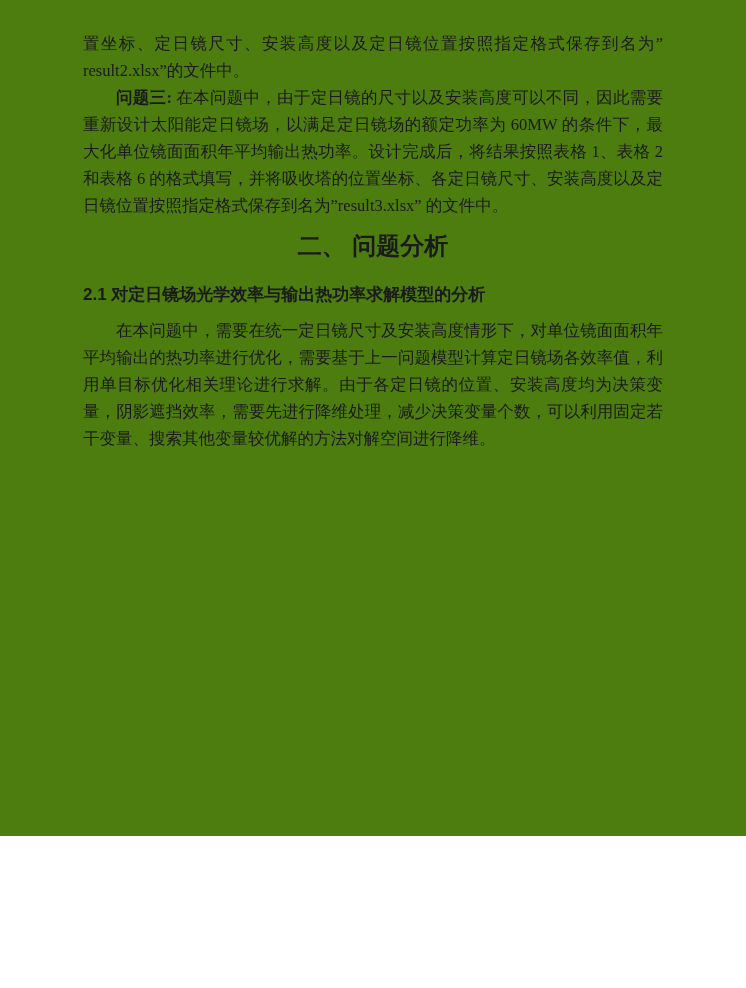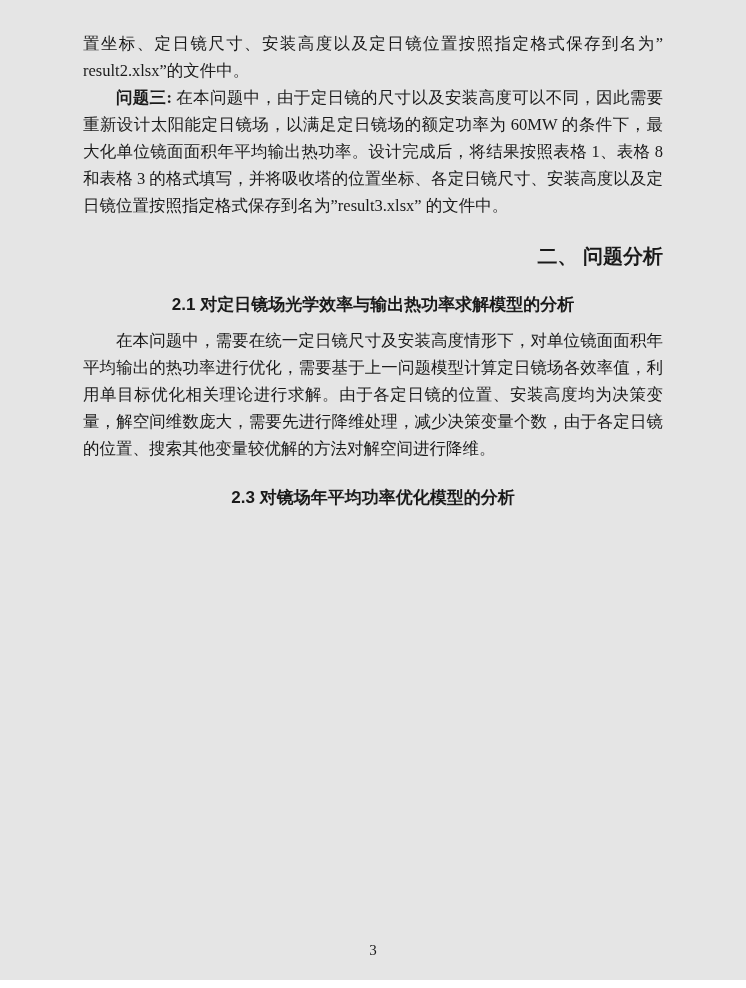--- a/index.html
+++ b/index.html
@@ -3,22 +3,22 @@
 <meta charset="utf-8">
 <style>
   html, body {
     margin: 0;
     padding: 0;
     background: #ffffff;
   }
   .page {
     position: relative;
     width: 746px;
-    height: 980px;
-    background: #e5e5e5;
+    height: 836px;
+    background: #4d7c0f;
     overflow: hidden;
     color: #1a1a1a;
     text-decoration: underline;
   }
   .text-column {
     position: absolute;
     left: 83px;
     top: 30px;
     width: 580px;
     font-family: "Liberation Serif", "DejaVu Serif", serif;
@@ -30,35 +30,35 @@
   p.body-para {
     margin: 0;
   }
   p.indent {
     text-indent: 2em;
   }
   .bold-lead {
     font-weight: bold;
   }
   h1.section-title {
-    margin: 24px 0 16px 0;
+    margin: 14px 0 16px 0;
     font-family: "Liberation Sans", "DejaVu Sans", sans-serif;
     font-weight: bold;
-    font-size: 20px;
+    font-size: 24px;
     line-height: 26px;
-    text-align: right;
+    text-align: center;
     text-indent: 0;
   }
   h2.sub-heading {
     margin: 24px 0 10px 0;
     font-family: "Liberation Sans", "DejaVu Sans", sans-serif;
     font-weight: bold;
     font-size: 17px;
     line-height: 24px;
-    text-align: center;
+    text-align: left;
     text-indent: 0;
   }
   .page-number {
     position: absolute;
     left: 0;
     top: 942px;
     width: 746px;
     text-align: center;
     font-family: "Liberation Serif", "DejaVu Serif", serif;
     font-size: 15px;
@@ -66,26 +66,25 @@
   }
 </style>
 </head>
 <body>
 
 <div class="page">
   <div class="text-column">
 
     <p class="body-para">置坐标、定日镜尺寸、安装高度以及定日镜位置按照指定格式保存到名为”result2.xlsx”的文件中。</p>
 
-    <p class="body-para indent"><span class="bold-lead">问题三:</span><span> 在本问题中，由于定日镜的尺寸以及安装高度可以不同，因此需要重新设计太阳能定日镜场，以满足定日镜场的额定功率为 60MW 的条件下，最大化单位镜面面积年平均输出热功率。设计完成后，将结果按照表格 1、表格 8 和表格 3 的格式填写，并将吸收塔的位置坐标、各定日镜尺寸、安装高度以及定日镜位置按照指定格式保存到名为”result3.xlsx” 的文件中。</span></p>
+    <p class="body-para indent"><span class="bold-lead">问题三:</span><span> 在本问题中，由于定日镜的尺寸以及安装高度可以不同，因此需要重新设计太阳能定日镜场，以满足定日镜场的额定功率为 60MW 的条件下，最大化单位镜面面积年平均输出热功率。设计完成后，将结果按照表格 1、表格 2 和表格 6 的格式填写，并将吸收塔的位置坐标、各定日镜尺寸、安装高度以及定日镜位置按照指定格式保存到名为”result3.xlsx” 的文件中。</span></p>
 
     <h1 class="section-title">二、 问题分析</h1>
 
     <h2 class="sub-heading">2.1 对定日镜场光学效率与输出热功率求解模型的分析</h2>
 
-    <p class="body-para indent">在本问题中，需要在统一定日镜尺寸及安装高度情形下，对单位镜面面积年平均输出的热功率进行优化，需要基于上一问题模型计算定日镜场各效率值，利用单目标优化相关理论进行求解。由于各定日镜的位置、安装高度均为决策变量，解空间维数庞大，需要先进行降维处理，减少决策变量个数，由于各定日镜的位置、搜索其他变量较优解的方法对解空间进行降维。</p>
+    <p class="body-para indent">在本问题中，需要在统一定日镜尺寸及安装高度情形下，对单位镜面面积年平均输出的热功率进行优化，需要基于上一问题模型计算定日镜场各效率值，利用单目标优化相关理论进行求解。由于各定日镜的位置、安装高度均为决策变量，阴影遮挡效率，需要先进行降维处理，减少决策变量个数，可以利用固定若干变量、搜索其他变量较优解的方法对解空间进行降维。</p>
 
-    <h2 class="sub-heading">2.3 对镜场年平均功率优化模型的分析</h2>
 
   </div>
 
   <div class="page-number">3</div>
 </div>
 
 </body></html>

